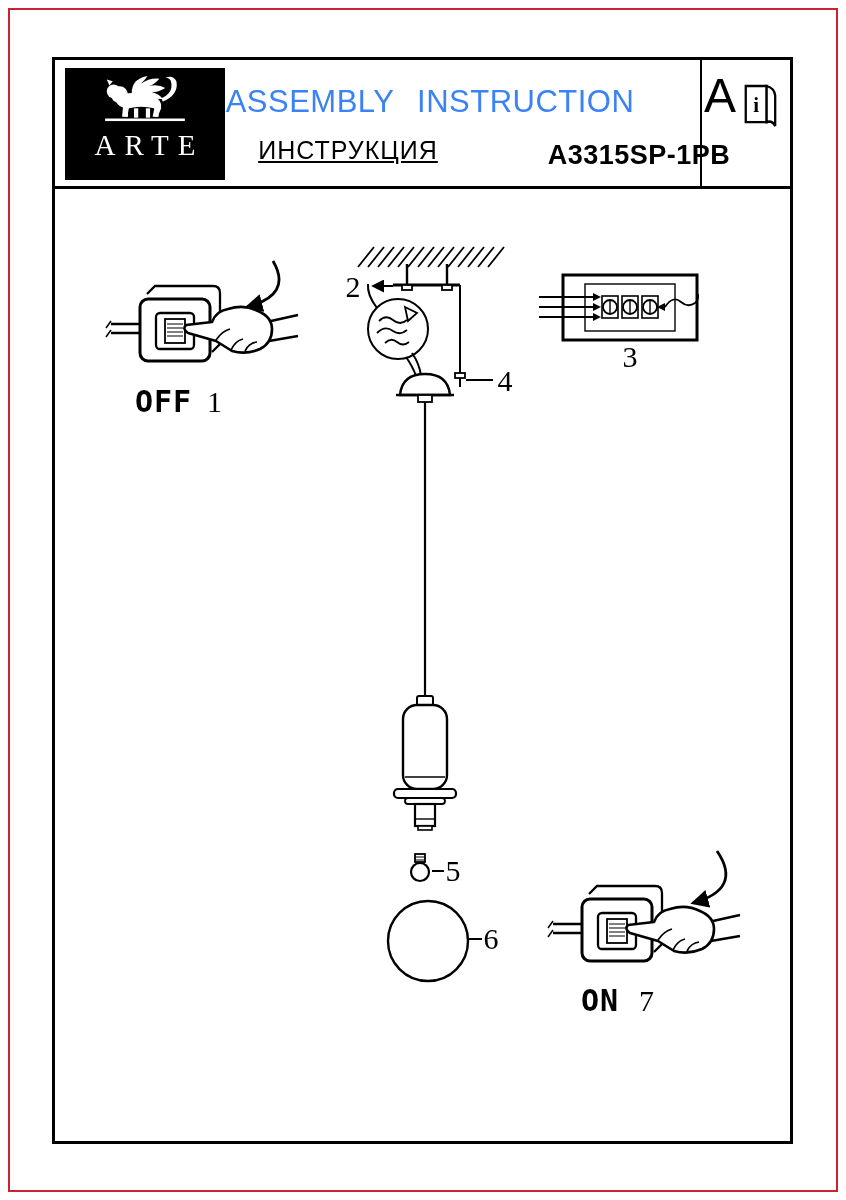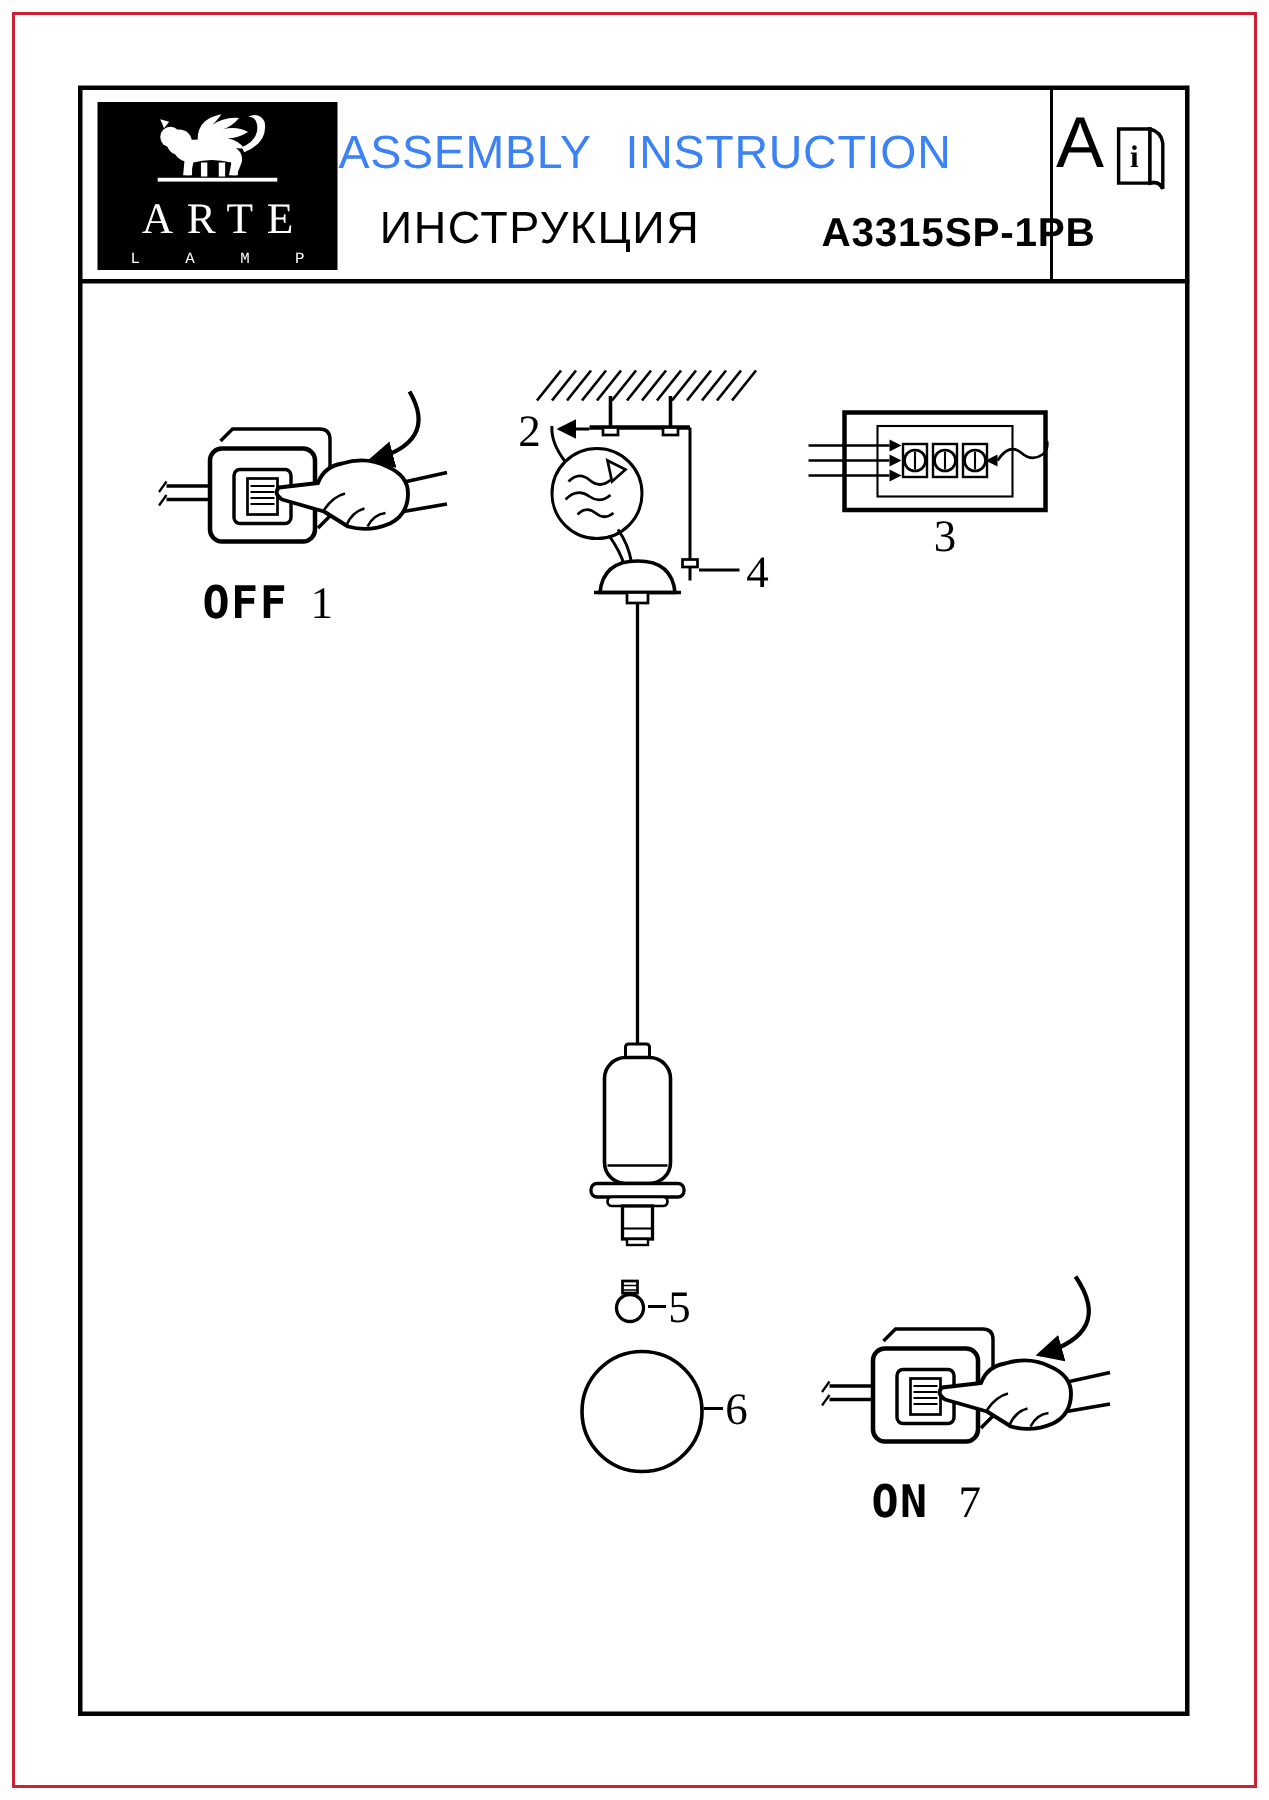--- a/index.html
+++ b/index.html
@@ -7,26 +7,26 @@
   body { width:846px; height:1200px; font-family:"Liberation Sans",sans-serif; color:#000; }
   .page { position:relative; width:846px; height:1200px; background:#fff; overflow:hidden; }
   .red-frame { position:absolute; left:8px; top:8px; right:8px; bottom:8px; border:2px solid #cc2233; }
 
   .header-box { position:absolute; left:52px; top:57px; width:741px; height:132px; border:3px solid #000; background:#fff; }
   .main-box   { position:absolute; left:52px; top:186px; width:741px; height:958px; border:3px solid #000; background:#fff; }
 
   .logo { position:absolute; left:10px; top:8px; width:160px; height:112px; background:#000; color:#fff; text-align:center; }
   .logo .lion { width:142px; height:56px; margin-top:3px; }
   .logo .brand { font-family:"Liberation Serif",serif; font-size:29px; letter-spacing:9px; text-indent:9px; line-height:1; }
-  .logo .brand-sub { font-size:10.5px; letter-spacing:12px; text-indent:12px; margin-top:6px;font-family:Liberation Mono, monospace; }
+  .logo .brand-sub { font-size:10.5px; letter-spacing:12px; text-indent:12px; margin-top:18px; }
 
   .title-en { position:absolute; left:140px; top:24px; width:470px; text-align:center;
               font-size:31px; word-spacing:14px; letter-spacing:.5px; color:#3b82f6; }
-  .title-ru { position:absolute; left:160px; top:76px; width:290px; text-align:center;
-              font-size:30px; letter-spacing:1px; }
+  .title-ru { position:absolute; left:148px; top:76px; width:290px; text-align:center;
+              font-size:25px; letter-spacing:1px;text-decoration:underline; }
   .model    { position:absolute; left:470px; top:80px; width:228px; text-align:center;
               font-size:27px; font-weight:bold; letter-spacing:.5px; }
   .divider  { position:absolute; left:645px; top:0; width:2px; height:126px; background:#000; }
   .section-letter { position:absolute; left:642px; top:12px; width:46px; text-align:center; font-size:48px; line-height:1; }
   .booklet  { position:absolute; left:686px; top:20px; width:38px; height:50px; }
 
   .diagram { position:absolute; left:0; top:0; width:735px; height:952px; }
   .t-num    { font-family:"Liberation Serif",serif; font-size:30px; fill:#000; }
   .t-action { font-family:"DejaVu Sans Mono",monospace; font-size:30px; font-weight:bold; fill:#000; letter-spacing:1px; }
 </style>

